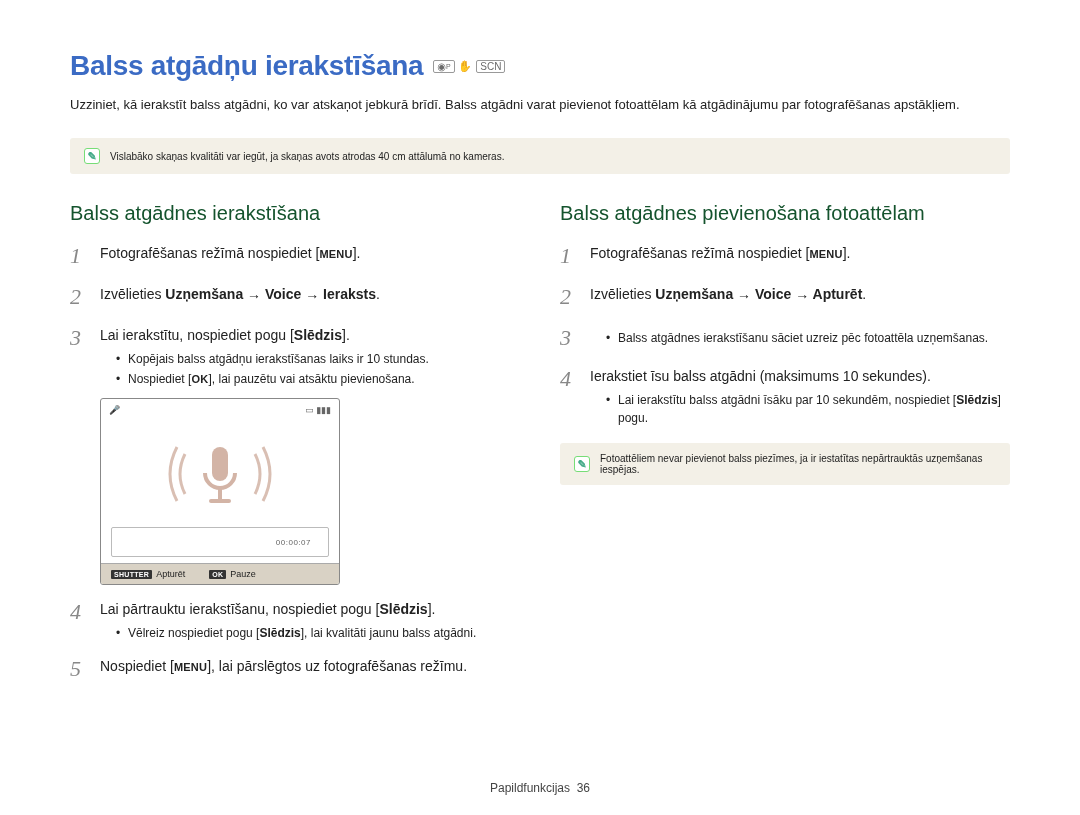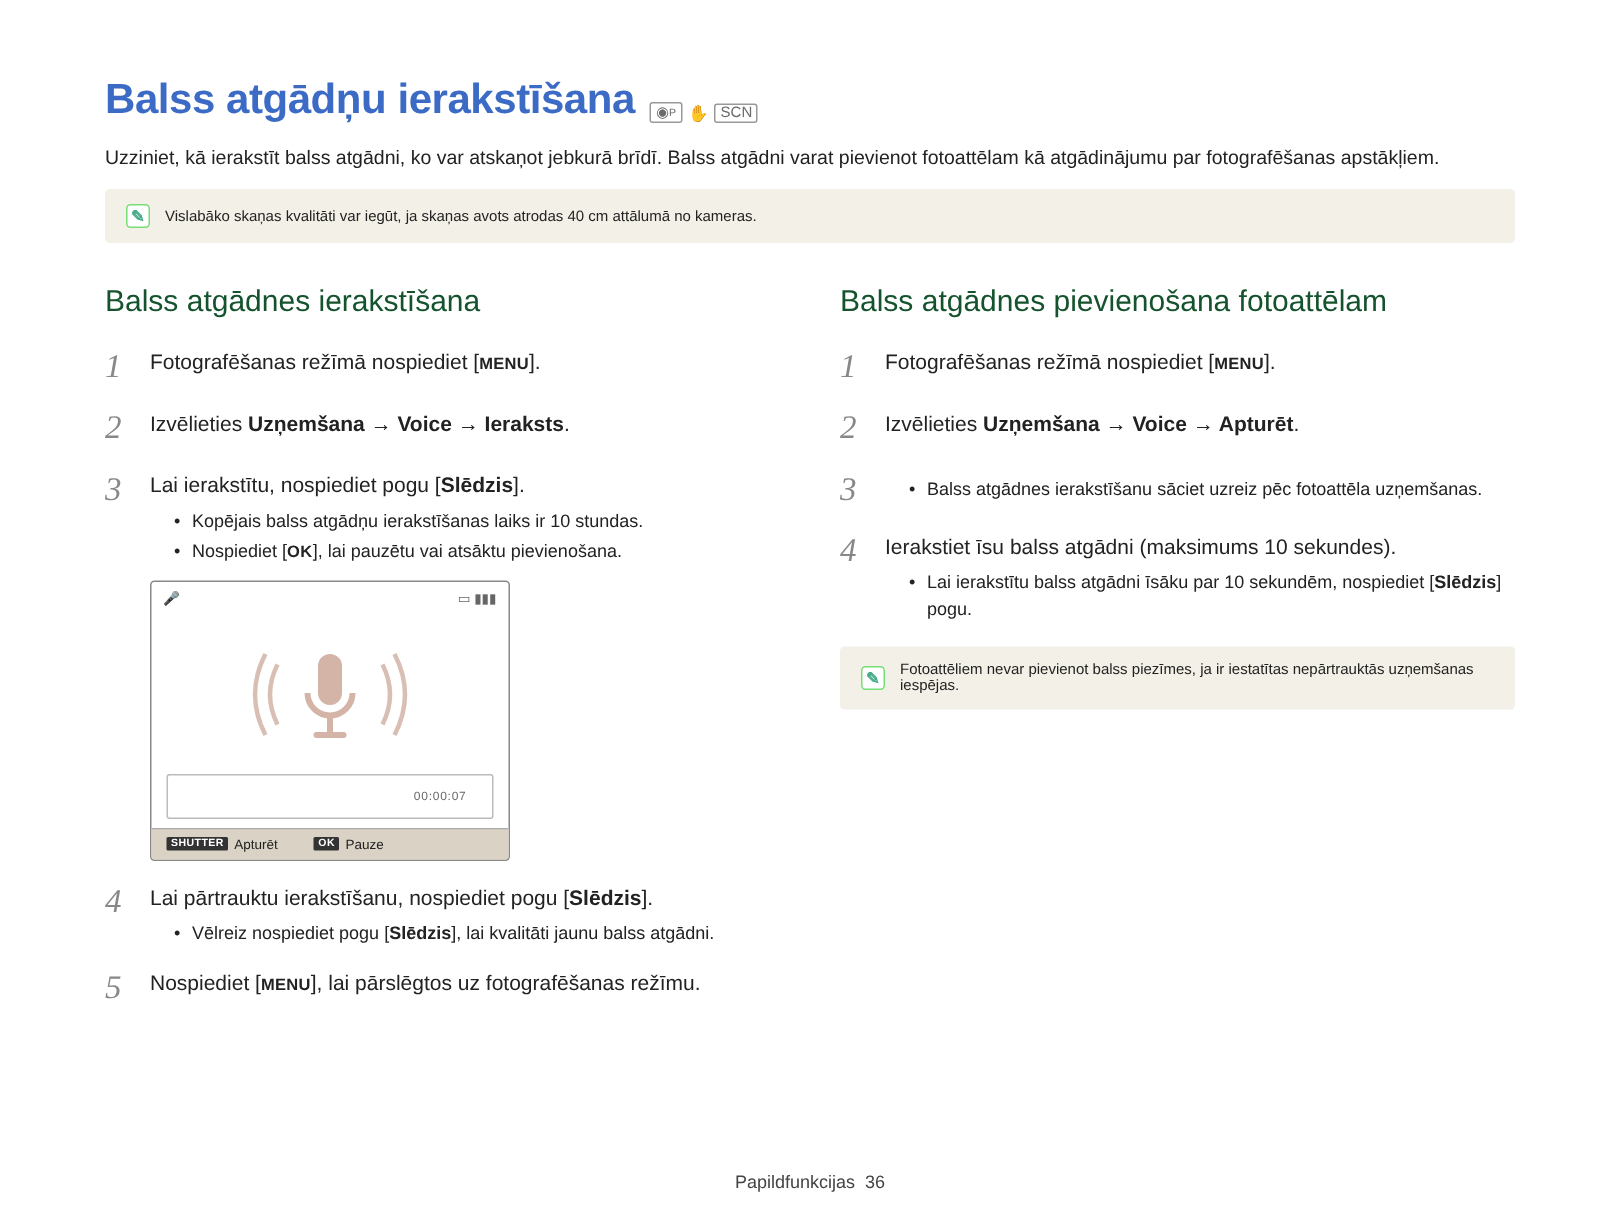--- a/index.html
+++ b/index.html
@@ -5,25 +5,25 @@
   * { margin: 0; padding: 0; box-sizing: border-box; }
   body {
     width: 1080px;
     height: 815px;
     background: #fff;
     font-family: Arial, Helvetica, sans-serif;
     color: #222;
     padding: 50px 70px 20px 70px;
     position: relative;
   }
-  .title-row { display: flex; align-items: flex-end; gap: 10px; margin-bottom: 14px; }
+  .title-row { display: flex; align-items: center; gap: 10px; margin-bottom: 14px; }
   .title { font-size: 28px; font-weight: bold; color: #3b6bc4; letter-spacing: -0.3px; }
   .title-icons { display: flex; gap: 4px; align-items: center; color:#6a6a6a; font-size:11px; }
   .title-icons .ico-box { border:1px solid #999; border-radius:2px; padding:0 3px; font-size:10px; display:inline-flex; align-items:center; justify-content:center; }
-  .intro { font-size: 13px; line-height: 1.4; margin-bottom: 12px; }
+  .intro { font-size: 13px; line-height: 1.4; margin-bottom: 24px; }
   .tipbox {
     background: #f3f0e7;
     border-radius: 3px;
     padding: 10px 14px;
     font-size: 10px;
     display: flex;
     align-items: center;
     gap: 10px;
   }
   .tipbox .tipicon {

